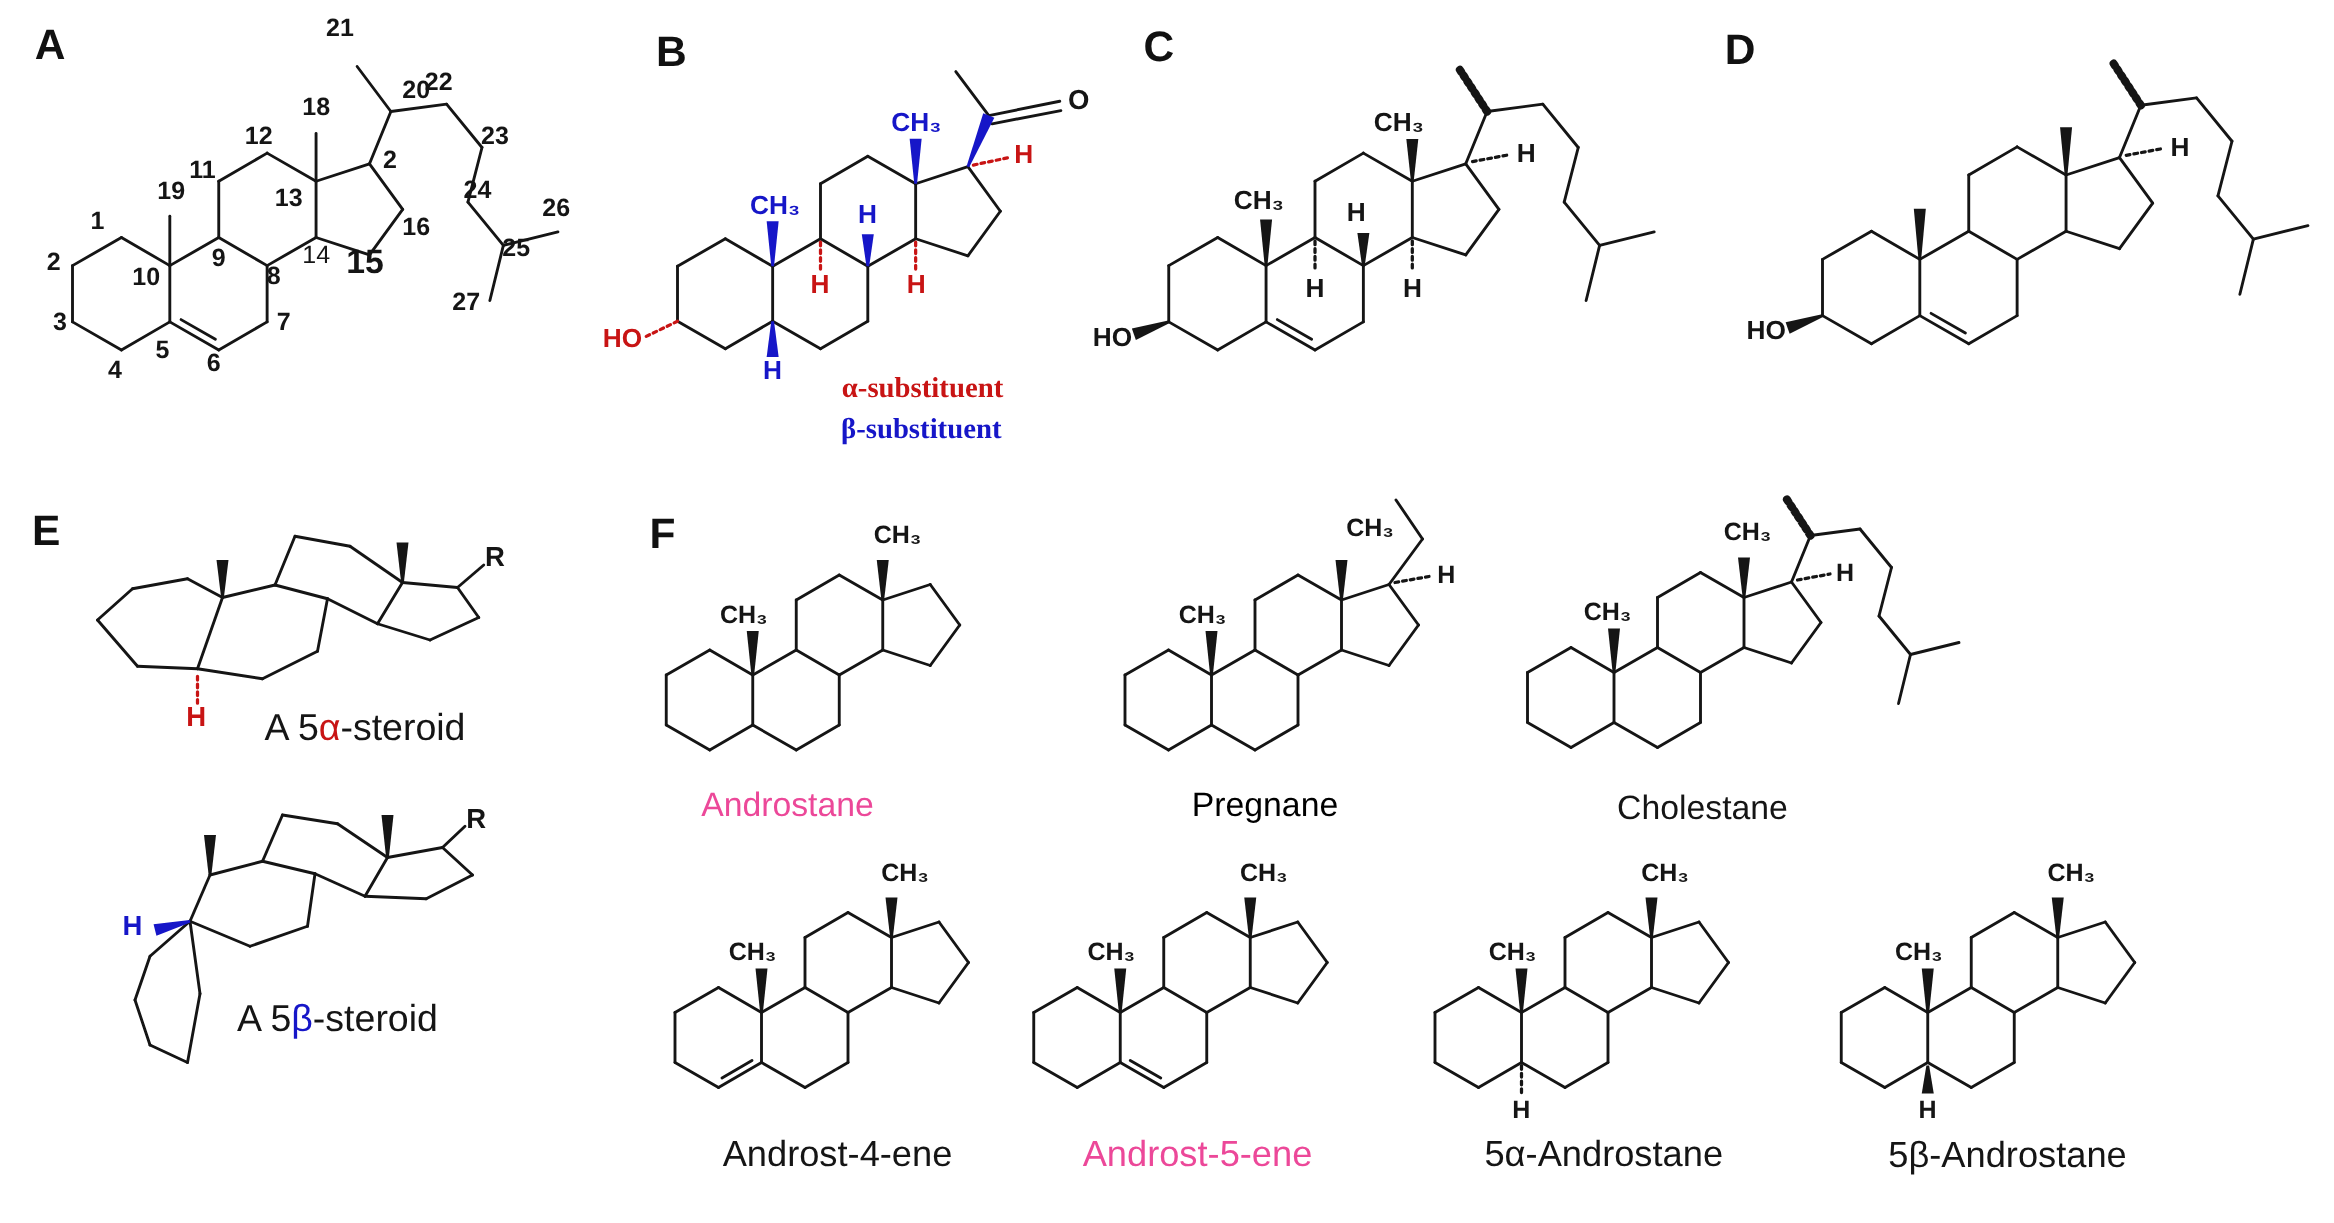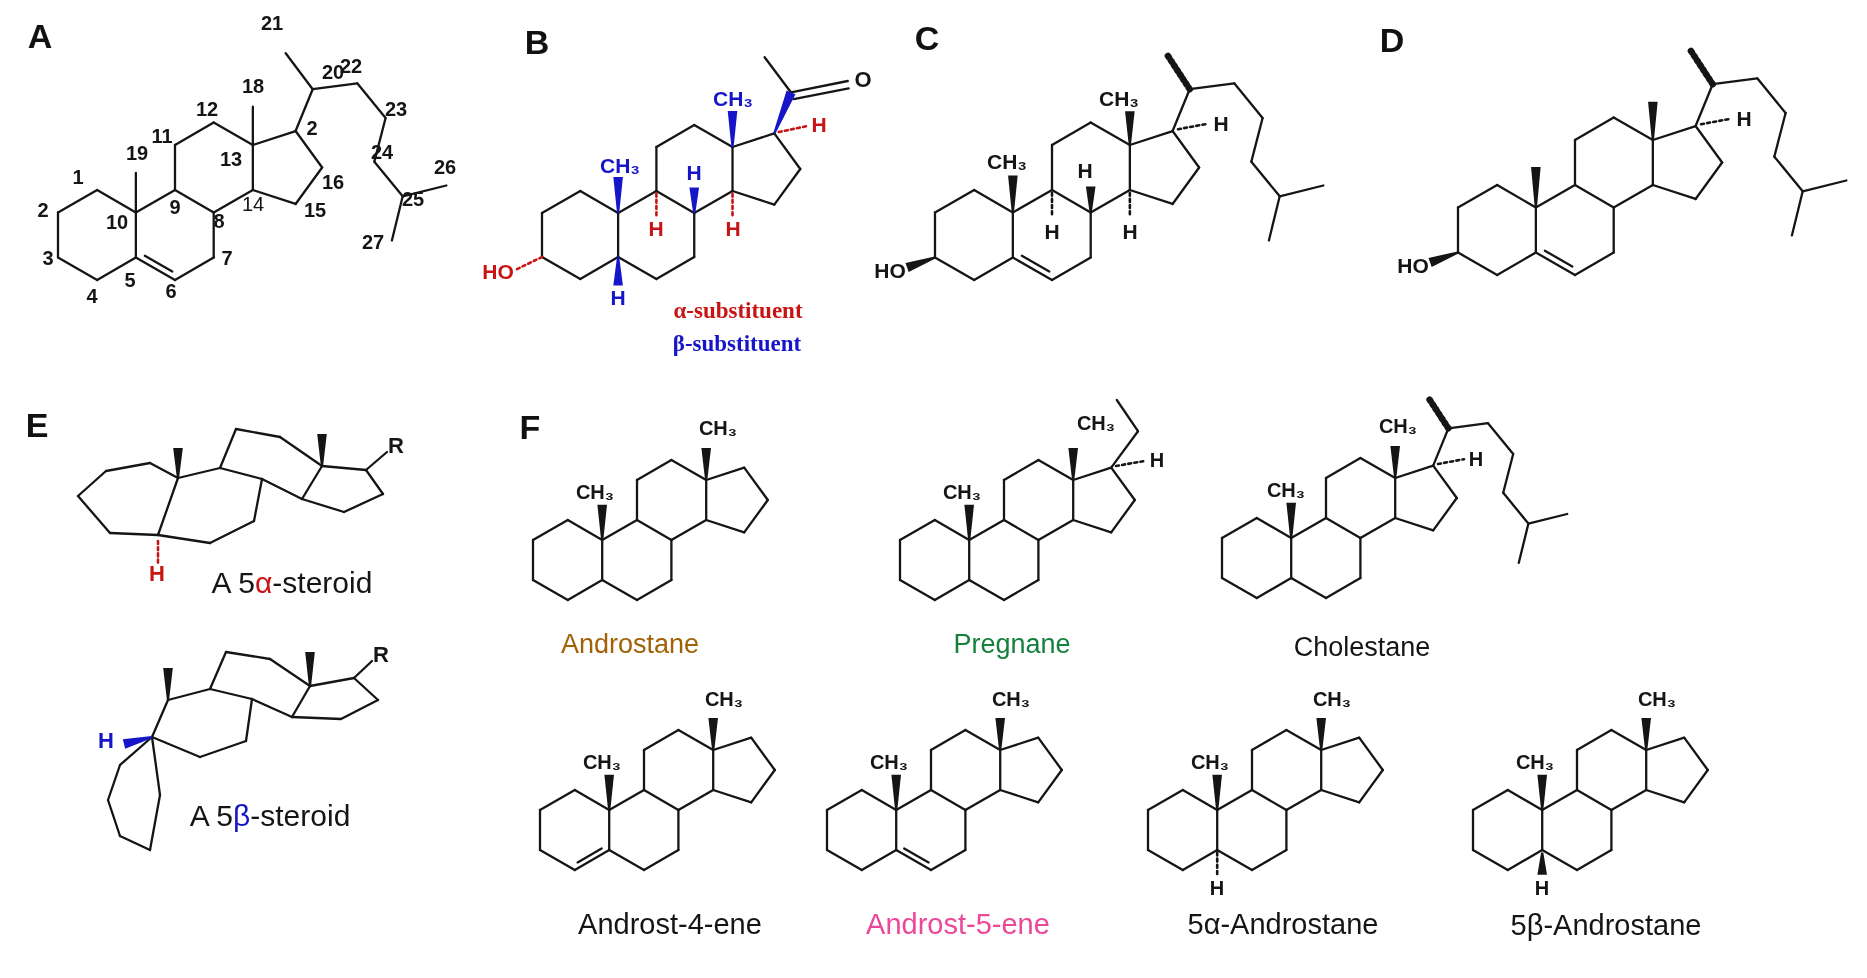--- a/index.html
+++ b/index.html
@@ -384,21 +384,21 @@
       <span class="lbl " style="left: 130px; top: 280px; font-size: 20px; color: rgb(21, 21, 21); font-weight: 700;">5</span>
       <span class="lbl " style="left: 171px; top: 291px; font-size: 20px; color: rgb(21, 21, 21); font-weight: 700;">6</span>
       <span class="lbl " style="left: 227px; top: 258px; font-size: 20px; color: rgb(21, 21, 21); font-weight: 700;">7</span>
       <span class="lbl " style="left: 219px; top: 221px; font-size: 20px; color: rgb(21, 21, 21); font-weight: 700;">8</span>
       <span class="lbl " style="left: 175px; top: 207px; font-size: 20px; color: rgb(21, 21, 21); font-weight: 700;">9</span>
       <span class="lbl " style="left: 117px; top: 222px; font-size: 20px; color: rgb(21, 21, 21); font-weight: 700;">10</span>
       <span class="lbl " style="left: 162px; top: 136px; font-size: 20px; color: rgb(21, 21, 21); font-weight: 700;">11</span>
       <span class="lbl " style="left: 207px; top: 109px; font-size: 20px; color: rgb(21, 21, 21); font-weight: 700;">12</span>
       <span class="lbl " style="left: 231px; top: 159px; font-size: 20px; color: rgb(21, 21, 21); font-weight: 700;">13</span>
       <span class="lbl " style="left: 253px; top: 204px; font-size: 20px; color: rgb(21, 21, 21); font-weight: 400;">14</span>
-      <span class="lbl " style="left: 315px; top: 210px; font-size: 20px; color: rgb(21, 21, 21); font-weight: 700;">15</span>
+      <span class="lbl " style="left: 292px; top: 210px; font-size: 27px; color: rgb(21, 21, 21); font-weight: 700;">15</span>
       <span class="lbl " style="left: 333px; top: 163px; font-size: 20px; color: rgb(21, 21, 21); font-weight: 700; margin-top: 19px;">16</span>
       <span class="lbl " style="left: 312px; top: 128px; font-size: 20px; color: rgb(21, 21, 21); font-weight: 700;">2</span>
       <span class="lbl " style="left: 253px; top: 86px; font-size: 20px; color: rgb(21, 21, 21); font-weight: 700;">18</span>
       <span class="lbl " style="left: 137px; top: 153px; font-size: 20px; color: rgb(21, 21, 21); font-weight: 700;">19</span>
       <span class="lbl " style="left: 333px; top: 72px; font-size: 20px; color: rgb(21, 21, 21); font-weight: 700;">20</span>
       <span class="lbl " style="left: 272px; top: 23px; font-size: 20px; color: rgb(21, 21, 21); font-weight: 700;">21</span>
       <span class="lbl " style="left: 351px; top: 66px; font-size: 20px; color: rgb(21, 21, 21); font-weight: 700;">22</span>
       <span class="lbl " style="left: 396px; top: 109px; font-size: 20px; color: rgb(21, 21, 21); font-weight: 700;">23</span>
       <span class="lbl " style="left: 382px; top: 152px; font-size: 20px; color: rgb(21, 21, 21); font-weight: 700;">24</span>
       <span class="lbl " style="left: 413px; top: 199px; font-size: 20px; color: rgb(21, 21, 21); font-weight: 700;">25</span>
@@ -441,21 +441,21 @@
       <span class="lbl " style="left: 1210px; top: 762px; font-size: 20px; color: rgb(21, 21, 21); font-weight: 700;">CH₃</span>
       <span class="lbl " style="left: 1332px; top: 699px; font-size: 20px; color: rgb(21, 21, 21); font-weight: 700;">CH₃</span>
       <span class="lbl " style="left: 1217px; top: 888px; font-size: 20px; color: rgb(21, 21, 21); font-weight: 700;">H</span>
       <span class="lbl " style="left: 1535px; top: 762px; font-size: 20px; color: rgb(21, 21, 21); font-weight: 700;">CH₃</span>
       <span class="lbl " style="left: 1657px; top: 699px; font-size: 20px; color: rgb(21, 21, 21); font-weight: 700;">CH₃</span>
       <span class="lbl " style="left: 1542px; top: 888px; font-size: 20px; color: rgb(21, 21, 21); font-weight: 700;">H</span>
       <span class="lbl caption" style="left: 292px; top: 583px; font-size: 30px;"><span style="color: rgb(21, 21, 21);">A 5</span><span style="color: rgb(200, 20, 20);">α</span><span style="color: rgb(21, 21, 21);">-steroid</span></span>
       <span class="lbl caption" style="left: 270px; top: 816px; font-size: 30px;"><span style="color: rgb(21, 21, 21);">A 5</span><span style="color: rgb(22, 22, 200);">β</span><span style="color: rgb(21, 21, 21);">-steroid</span></span>
       <span class="lbl caption serif" style="left: 738px; top: 310px; font-size: 23px;"><span style="color: rgb(200, 20, 20);">α-substituent</span></span>
       <span class="lbl caption serif" style="left: 737px; top: 343px; font-size: 23px;"><span style="color: rgb(22, 22, 200);">β-substituent</span></span>
-      <span class="lbl caption" style="left: 630px; top: 644px; font-size: 27px;"><span style="color: #a16207;">Androstane</span></span>
-      <span class="lbl caption" style="left: 1012px; top: 644px; font-size: 27px;"><span style="color: #15803d; margin-top: 27px;">Pregnane</span></span>
+      <span class="lbl caption" style="left: 630px; top: 644px; font-size: 27px;"><span style="color: #ec4899;">Androstane</span></span>
+      <span class="lbl caption" style="left: 1012px; top: 644px; font-size: 27px;"><span style="color: #000000; margin-top: 27px;">Pregnane</span></span>
       <span class="lbl caption" style="left: 1362px; top: 647px; font-size: 27px;"><span style="color: rgb(21, 21, 21);">Cholestane</span></span>
       <span class="lbl caption" style="left: 670px; top: 924px; font-size: 29px;"><span style="color: rgb(21, 21, 21);">Androst-4-ene</span></span>
       <span class="lbl caption" style="left: 958px; top: 924px; font-size: 29px;"><span style="color: #ec4899;">Androst-5-ene</span></span>
       <span class="lbl caption" style="left: 1283px; top: 924px; font-size: 29px;"><span style="color: rgb(21, 21, 21);">5α-Androstane</span></span>
       <span class="lbl caption" style="left: 1606px; top: 925px; font-size: 29px;"><span style="color: rgb(21, 21, 21);">5β-Androstane</span></span>
     </div>
 </div>
 
 </body></html>

